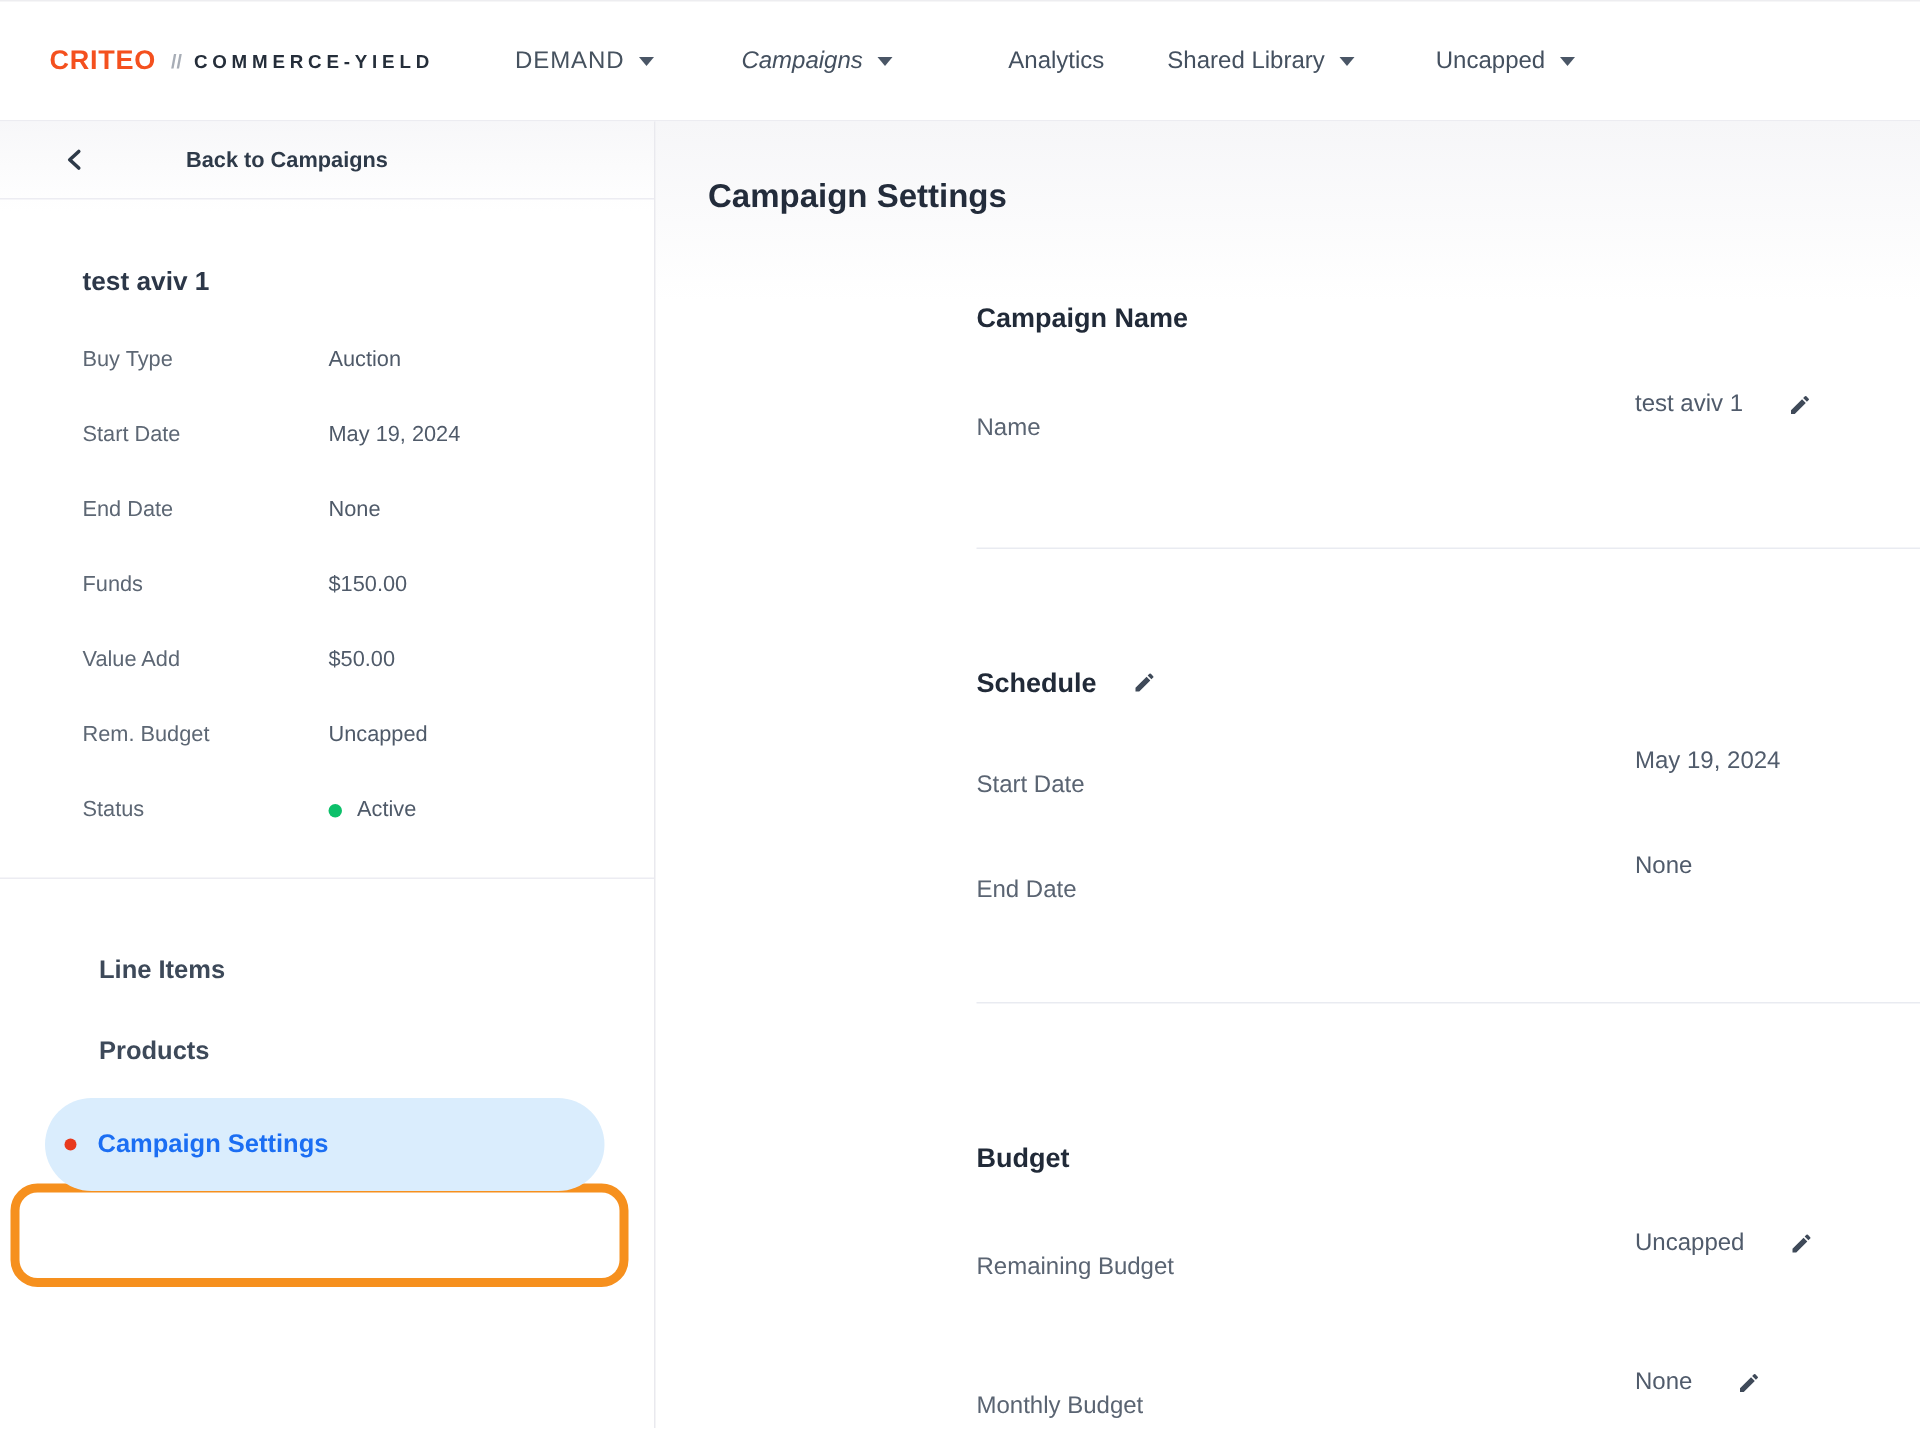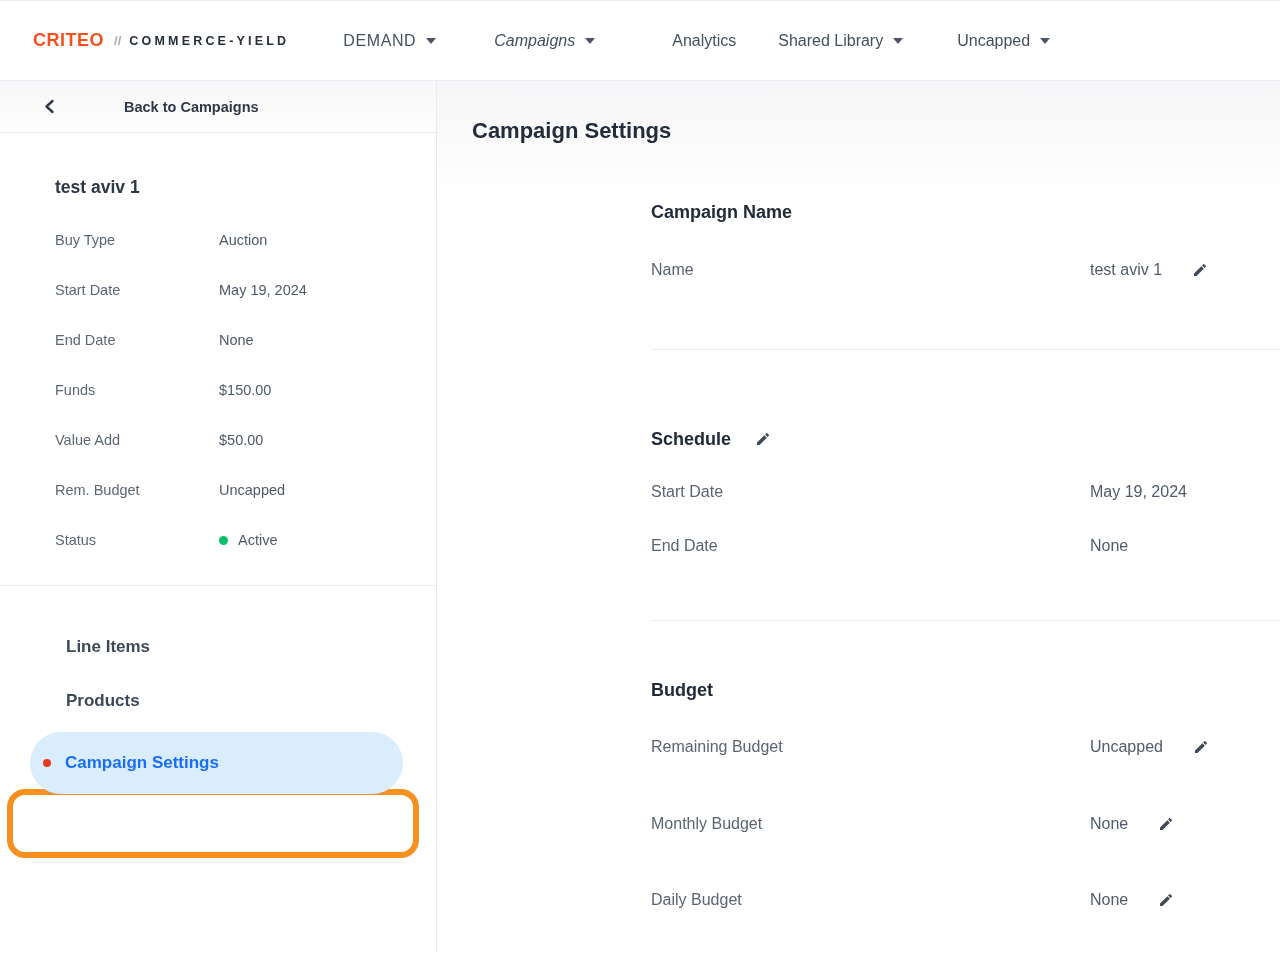--- a/index.html
+++ b/index.html
@@ -90,34 +90,34 @@
 
   .sections { padding-left:214px; }
   .section-heading {
     font-size:18px; font-weight:700; color:#212a38; line-height:22px;
     display:flex; align-items:center;
   }
   .s1 .section-heading { margin-top:56px; }
   .row {
     display:flex; align-items:flex-start; font-size:16px; line-height:20px;
   }
-  .row .rlabel { color:#5a6472; flex:1; }
+  .row .rlabel { color:#5a6472; flex:1;margin-top:16px; }
   .row .rvalue { width:190px; min-width:190px; display:flex; align-items:center; color:#505b6b; }
   .row .rvalue .vtext { margin-right:30px; }
 
   .s1 .row { margin-top:37px; }
   .s1 { padding-bottom:69px; border-bottom:1px solid #e9ebf1; }
 
   .s2 .section-heading { margin-top:78px; }
   .s2 .heading-pencil { margin-left:24px; }
   .s2 .row-start { margin-top:32px; }
   .s2 .row-end { margin-top:34px; }
   .s2 { padding-bottom:64px; border-bottom:1px solid #e9ebf1; }
 
-  .s3 .section-heading { margin-top:58px; }
+  .s3 .section-heading { margin-top:92px; }
   .s3 .row-rem { margin-top:36px; }
   .s3 .row-mon { margin-top:57px; }
   .s3 .row-day { margin-top:56px; }
 
   .pencil { color:#3f4a59; display:inline-flex; cursor:pointer; }
   .pencil svg { display:block; }
 </style>
 </head>
 <body>
 

